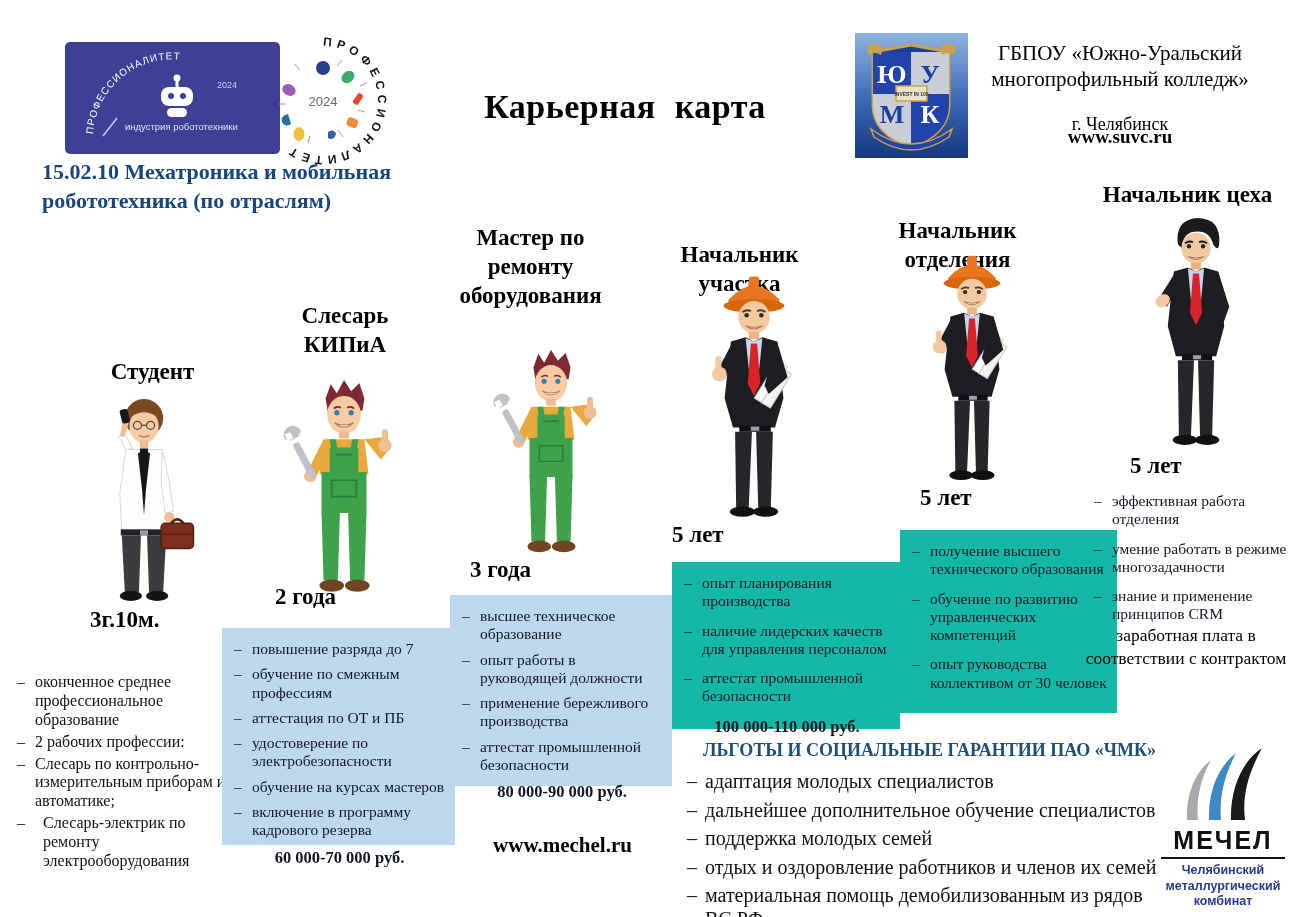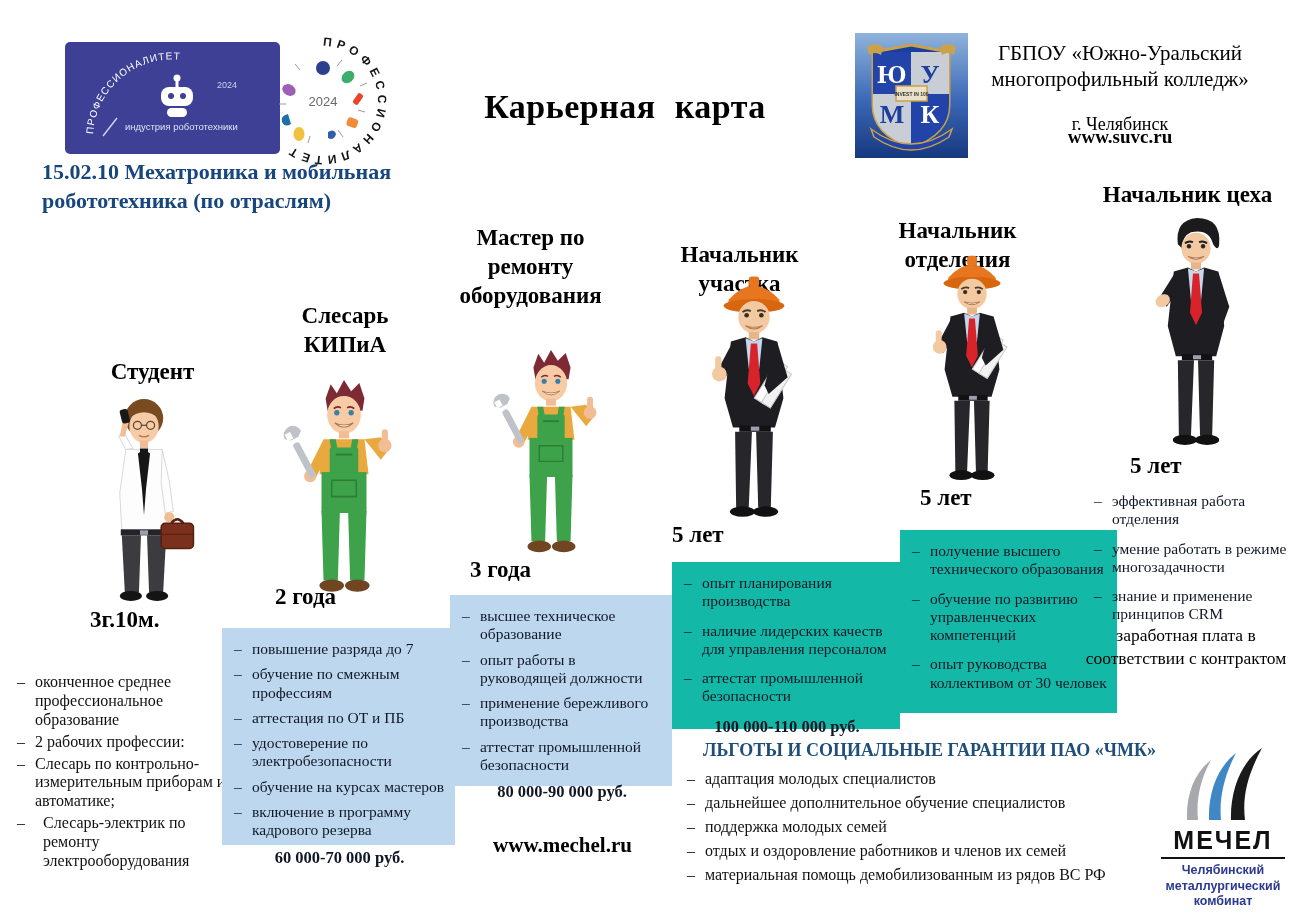--- a/index.html
+++ b/index.html
@@ -21,21 +21,21 @@
   
   .li{position:relative;padding-left:20px;font-size:15.5px;line-height:1.18;color:#101826;}
   .li::before{content:"–";position:absolute;left:2px;top:0;}
   .gap6 .li{margin-bottom:7px;}
   .gap10 .li{margin-bottom:11px;}
   .student-list .li{font-size:16px;margin-bottom:3px;color:#111;}
   .salary{font-size:16.5px;font-weight:bold;text-align:center;margin-top:8px;color:#101826;}
   .salary-note{font-size:17.5px;font-weight:normal;text-align:center;line-height:1.3;}
   
   .benefits-title{font-size:18px;font-weight:bold;color:#1F4E79;text-align:center;}
-  .benefits .li{font-size:16px;margin-bottom:5px;color:#111;}
+  .benefits .li{font-size:20px;margin-bottom:5px;color:#111;}
   .mechel-site{font-size:21px;font-weight:bold;text-align:center;}
   
   .mechel-name{font-family:"Liberation Sans",sans-serif;font-size:25px;font-weight:bold;
                letter-spacing:2px;text-align:center;color:#111;}
   .mechel-rule{width:124px;height:2px;background:#111;margin:2px auto 4px auto;}
   .mechel-sub{font-family:"Liberation Sans",sans-serif;font-size:12.5px;font-weight:bold;
               color:#2B3990;text-align:center;line-height:1.25;}
 </style>
 </head>
 <body>

